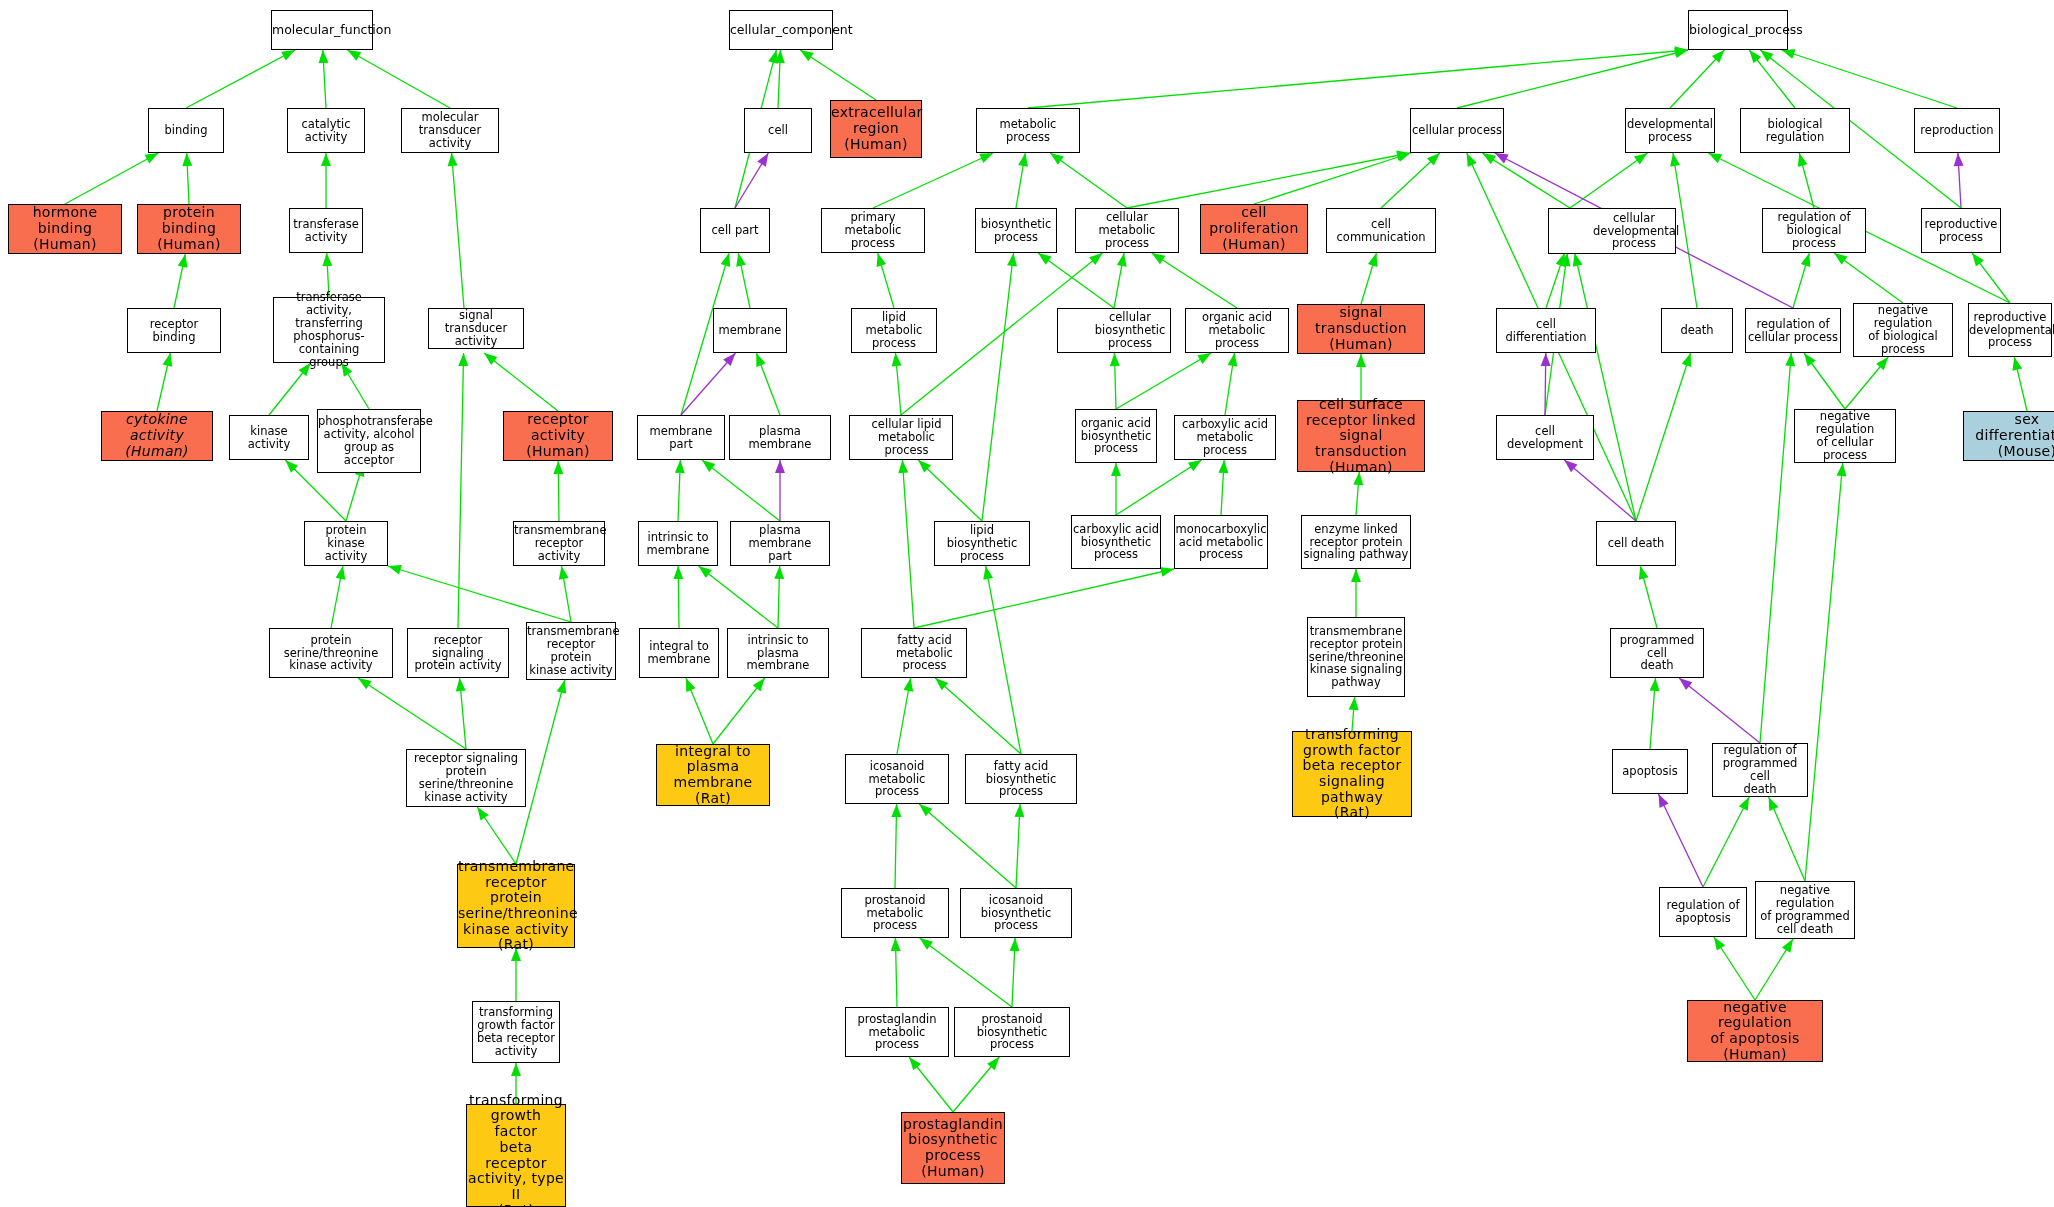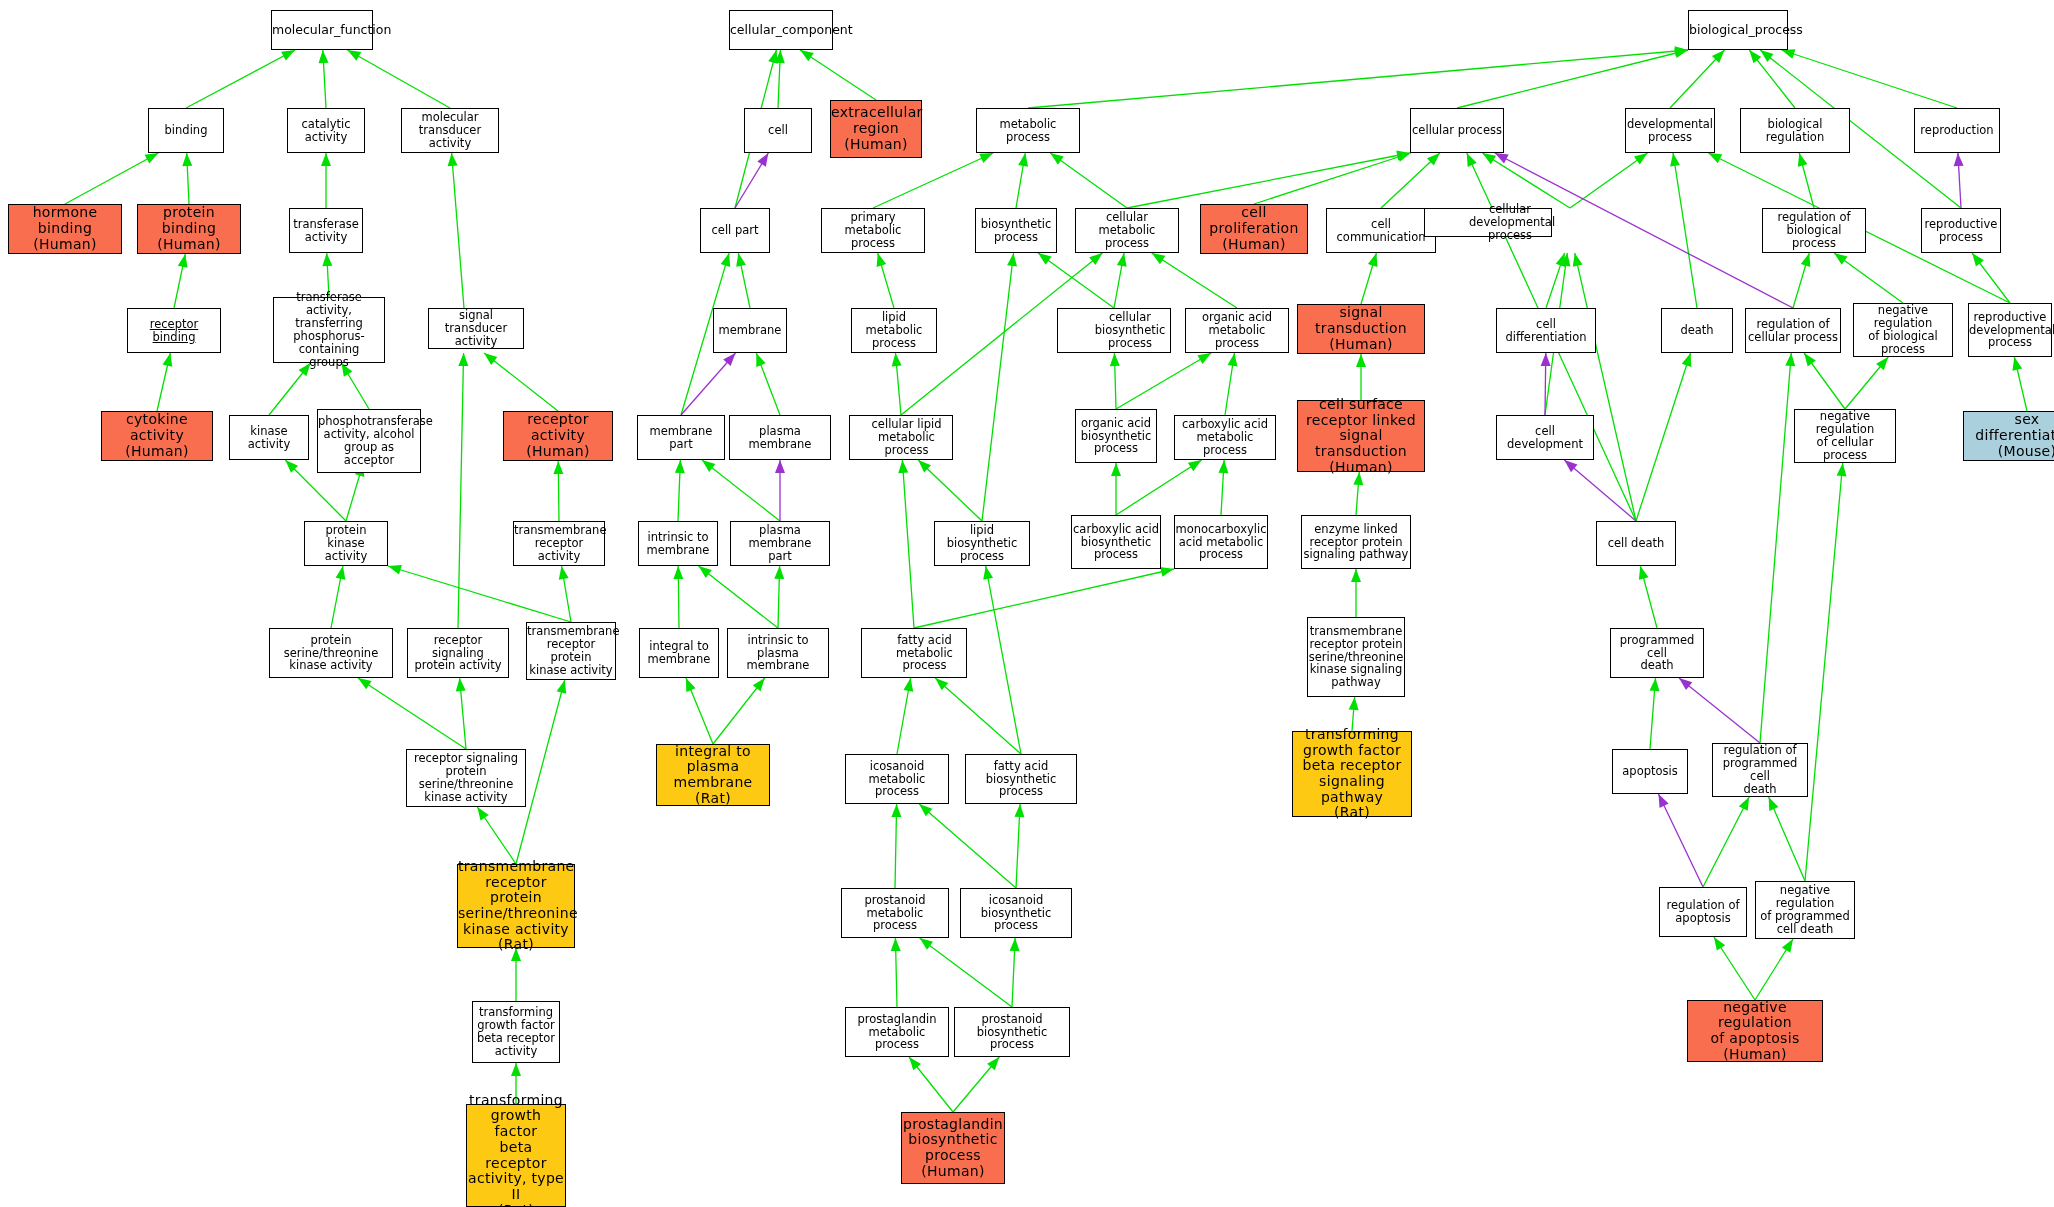--- a/index.html
+++ b/index.html
@@ -590,33 +590,33 @@
       <span>cellular metabolic
 process</span>
     </div>
     <div class="node red" style="left: 1200px; top: 204px; width: 108px; height: 50px;">
       <span>cell proliferation
 (Human)</span>
     </div>
     <div class="node plain" style="left: 1326px; top: 208px; width: 110px; height: 45px;">
       <span>cell communication</span>
     </div>
-    <div class="node plain" style="left: 1424px; top: 208px; width: 128px; height: 29px; padding-left: 44px;">
+    <div class="node plain" style="left: 1548px; top: 208px; width: 128px; height: 46px; padding-left: 44px;">
       <span>cellular developmental
 process</span>
     </div>
     <div class="node plain" style="left: 1762px; top: 208px; width: 104px; height: 45px;">
       <span>regulation of
 biological process</span>
     </div>
     <div class="node plain" style="left: 1921px; top: 208px; width: 80px; height: 45px;">
       <span>reproductive
 process</span>
     </div>
-    <div class="node plain" style="left: 127px; top: 308px; width: 94px; height: 45px; text-decoration: underline;">
+    <div class="node plain" style="left: 127px; top: 308px; width: 94px; height: 45px;">
       <span>receptor binding</span>
     </div>
     <div class="node plain" style="left: 273px; top: 297px; width: 112px; height: 66px;">
       <span>transferase
 activity, transferring
 phosphorus-containing
 groups</span>
     </div>
     <div class="node plain" style="left: 428px; top: 308px; width: 96px; height: 41px; align-items: center;">
       <span>signal transducer
@@ -654,21 +654,21 @@
     <div class="node plain" style="left: 1853px; top: 303px; width: 100px; height: 54px;">
       <span>negative regulation
 of biological
 process</span>
     </div>
     <div class="node plain" style="left: 1968px; top: 303px; width: 84px; height: 54px;">
       <span>reproductive
 developmental
 process</span>
     </div>
-    <div class="node red" style="left: 101px; top: 411px; width: 112px; height: 50px;">
+    <div class="node red" style="left: 101px; top: 411px; width: 112px; height: 50px; font-style: italic;">
       <span>cytokine activity
 (Human)</span>
     </div>
     <div class="node plain" style="left: 229px; top: 415px; width: 80px; height: 45px;">
       <span>kinase activity</span>
     </div>
     <div class="node plain" style="left: 317px; top: 409px; width: 104px; height: 64px;">
       <span>phosphotransferase
 activity, alcohol
 group as acceptor</span>

